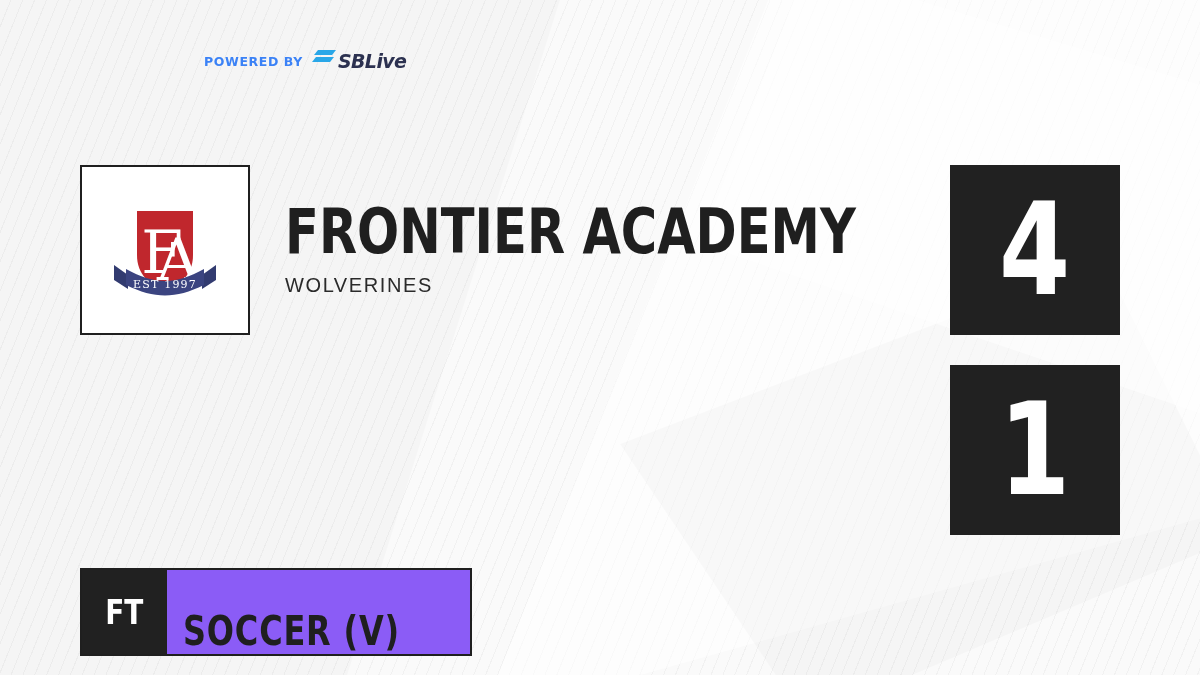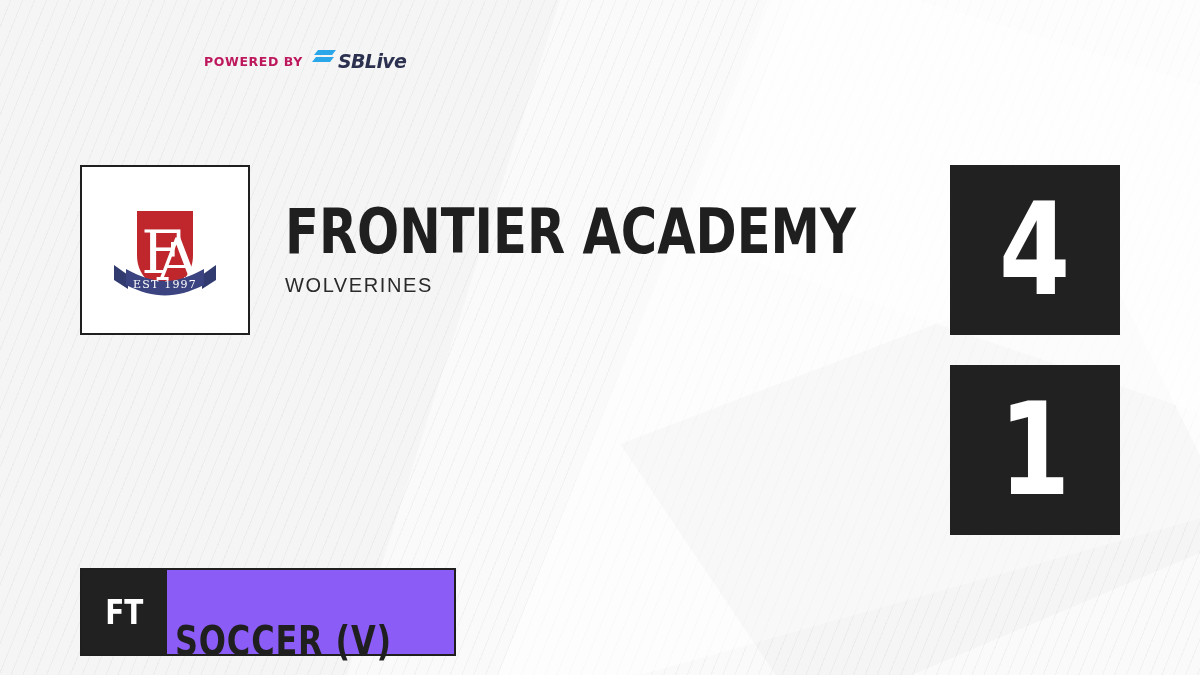--- a/index.html
+++ b/index.html
@@ -56,21 +56,21 @@
   .powered {
     display:flex; align-items:center;
     margin-top:9px;
     margin-left:124px;
   }
   .powered-text {
     font-family:"DejaVu Sans", sans-serif;
     font-size:12.5px;
     font-weight:700;
     letter-spacing:0.6px;
-    color:#be185d;
+    color:#3b82f6;
   }
   .sblive-mark { margin-left:9px; display:flex; align-items:center; }
   .sblive-word {
     font-family:"DejaVu Sans", sans-serif;
     font-size:19px;
     font-weight:700;
     font-style:italic;
     letter-spacing:-0.6px;
     color:#2c3150;
     margin-left:2px;
@@ -150,22 +150,22 @@
   }
   .status-period span {
     font-family:"DejaVu Sans", sans-serif;
     font-weight:700;
     font-size:34px;
     color:#ffffff;
     letter-spacing:0px;
     transform:scaleX(0.82);
   }
   .status-sport {
-    padding:0 8px;
-    display:flex; align-items:flex-start;margin-top:48px;
+    padding:0 16px;
+    display:flex; align-items:flex-end;margin-top:48px;
   }
   .status-sport span {
     font-family:"DejaVu Sans", sans-serif;
     font-weight:700;
     font-size:40px;
     color:#1f1f1f;
     letter-spacing:1px;
     transform:scaleX(0.80);
     transform-origin:left center;
     white-space:nowrap;

